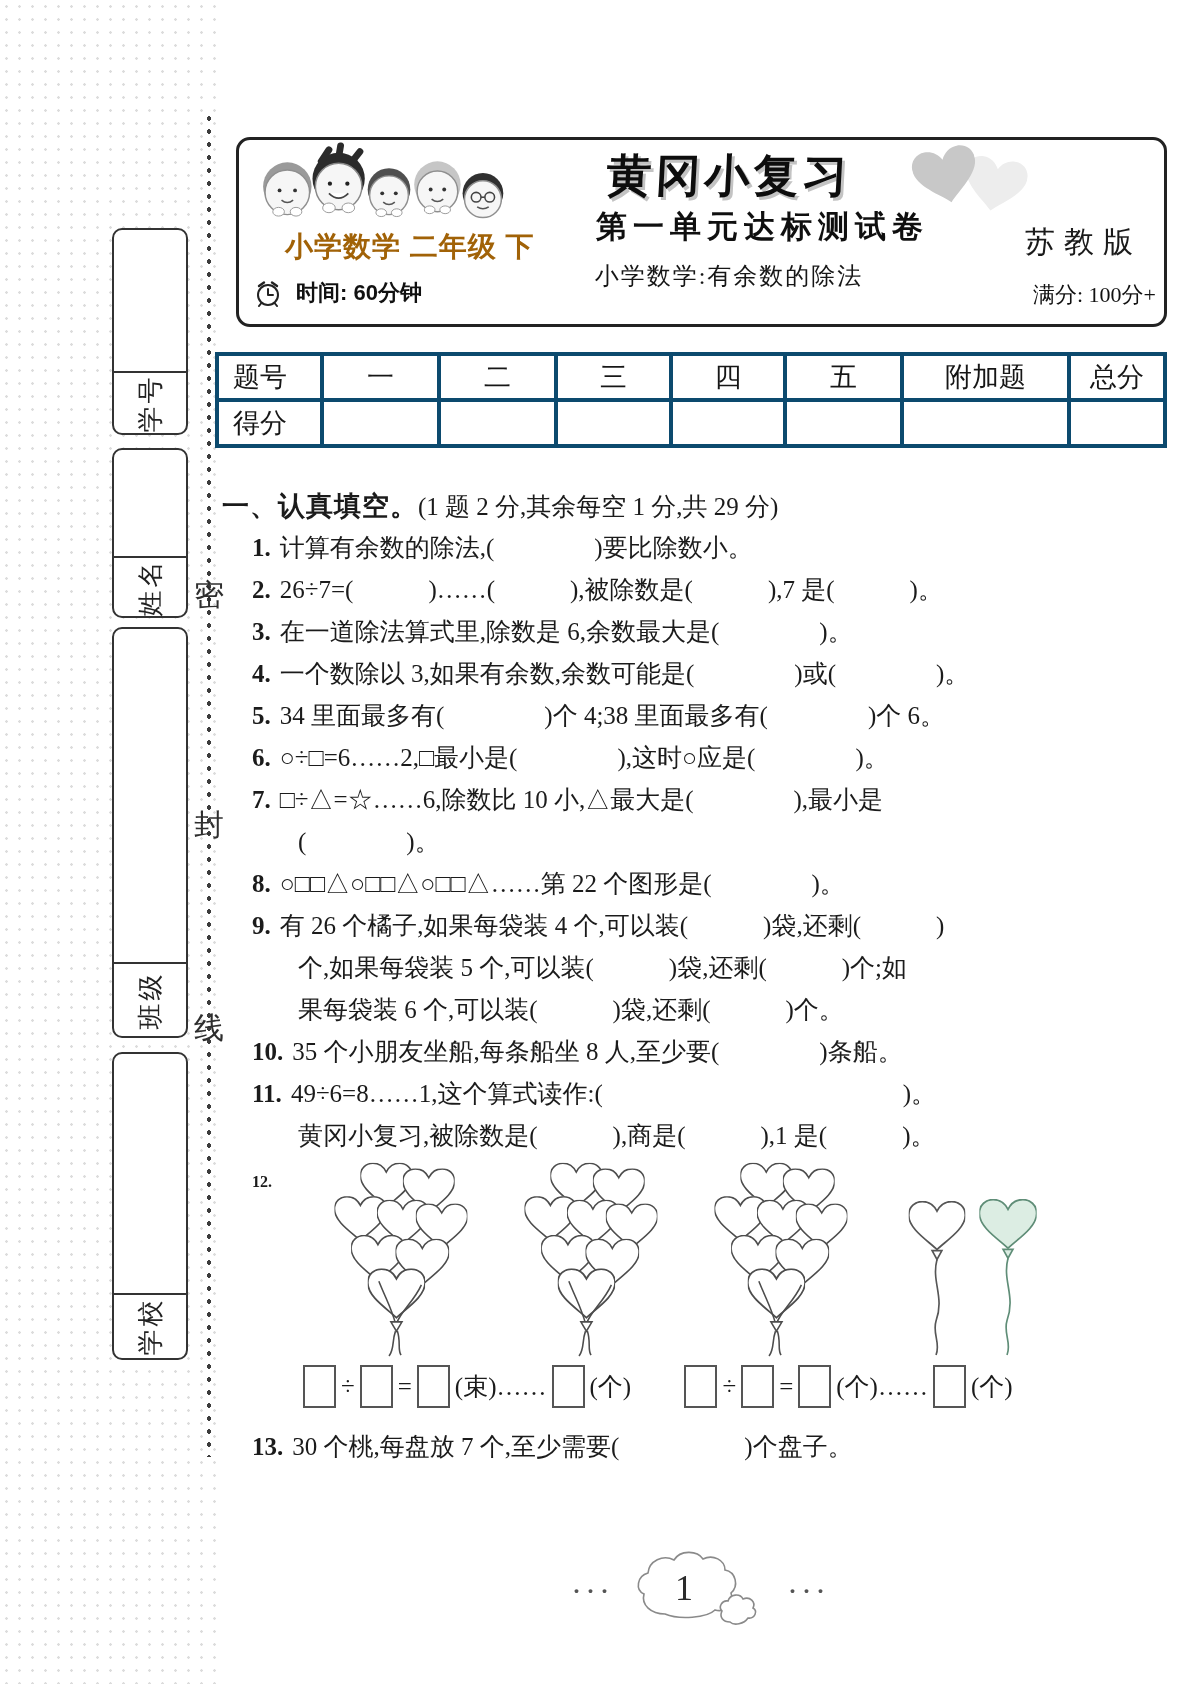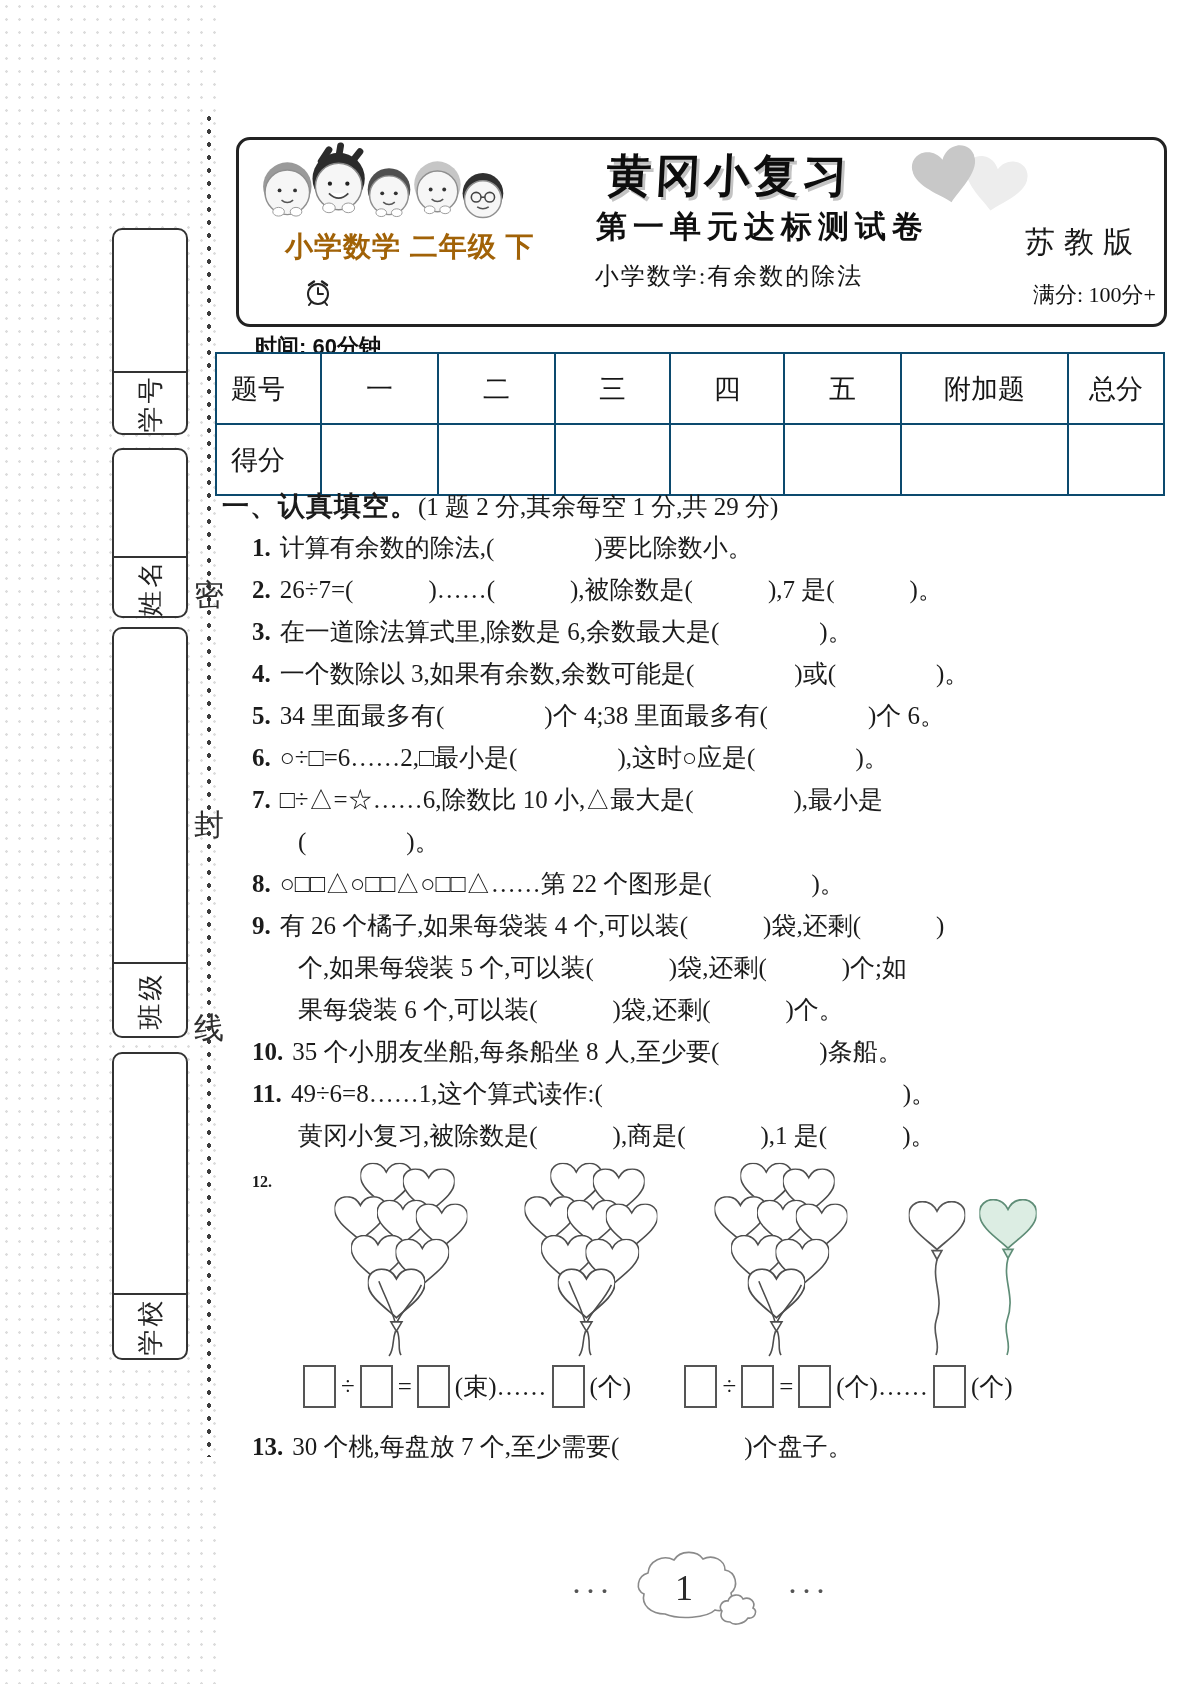--- a/index.html
+++ b/index.html
@@ -42,22 +42,22 @@
     position:absolute; left:236px; top:137px; width:931px; height:190px;
     border:3px solid #222; border-radius:14px; background:#fff;
   }
   .kids { position:absolute; left:10px; top:2px; }
   .subject-line {
     position:absolute; left:14px; top:88px;
     font-family:"Liberation Sans", sans-serif; font-weight:bold;
     font-size:28px; letter-spacing:1px; color:#a16207;margin-left:32px;
   }
   .time-row {
-    position:absolute; left:16px; top:138px; display:flex; align-items:center; gap:26px;
-    font-family:"Liberation Sans", sans-serif; font-weight:bold; font-size:22px; color:#111;flex-direction:column;
+    position:absolute; left:16px; top:138px; display:flex; align-items:center; gap:15px;
+    font-family:"Liberation Sans", sans-serif; font-weight:bold; font-size:22px; color:#111;
   }
   .brand-title {
     position:absolute; left:305px; width:370px; top:6px; text-align:center;
     font-family:"Liberation Sans", sans-serif; font-weight:bold; font-size:45px;
     letter-spacing:4px; color:#0d0d0d; text-shadow:3px 3px 0 #c3c3c3;
     transform:skewX(-3deg);
   }
   .paper-title {
     position:absolute; left:290px; width:400px; top:66px; text-align:right;
     font-weight:bold; font-size:31px; letter-spacing:6px; color:#0f0f0f;
@@ -69,21 +69,21 @@
   .hearts-deco { position:absolute; right:128px; top:4px; }
   .edition { position:absolute; right:22px; top:82px; font-size:30px; letter-spacing:9px; color:#1a1a1a; }
   .full-score { position:absolute; right:8px; top:140px; font-size:22px; color:#111; }
 
   
   .score-table {
     position:absolute; left:215px; top:352px; width:948px;
     border-collapse:collapse; table-layout:fixed;
   }
   .score-table td {
-    border:2px solid #0c4a6e; height:71px; text-align:center;
+    border:4px solid #0c4a6e; height:46px; text-align:center;
     font-size:27px; color:#161616; background:#fff;
   }
   .score-table td.lbl { text-align:left; padding-left:14px; }
 
   
   .content { position:absolute; left:252px; top:486px; width:920px; }
   .sec-head { margin-left:-30px; font-size:25px; line-height:40px; white-space:nowrap; }
   .sec-head b { font-family:"Liberation Sans", sans-serif; font-size:27px; letter-spacing:1px; }
   .q-line { font-size:25px; line-height:42px; white-space:nowrap; }
   .qn { font-weight:bold; margin-right:9px; }

